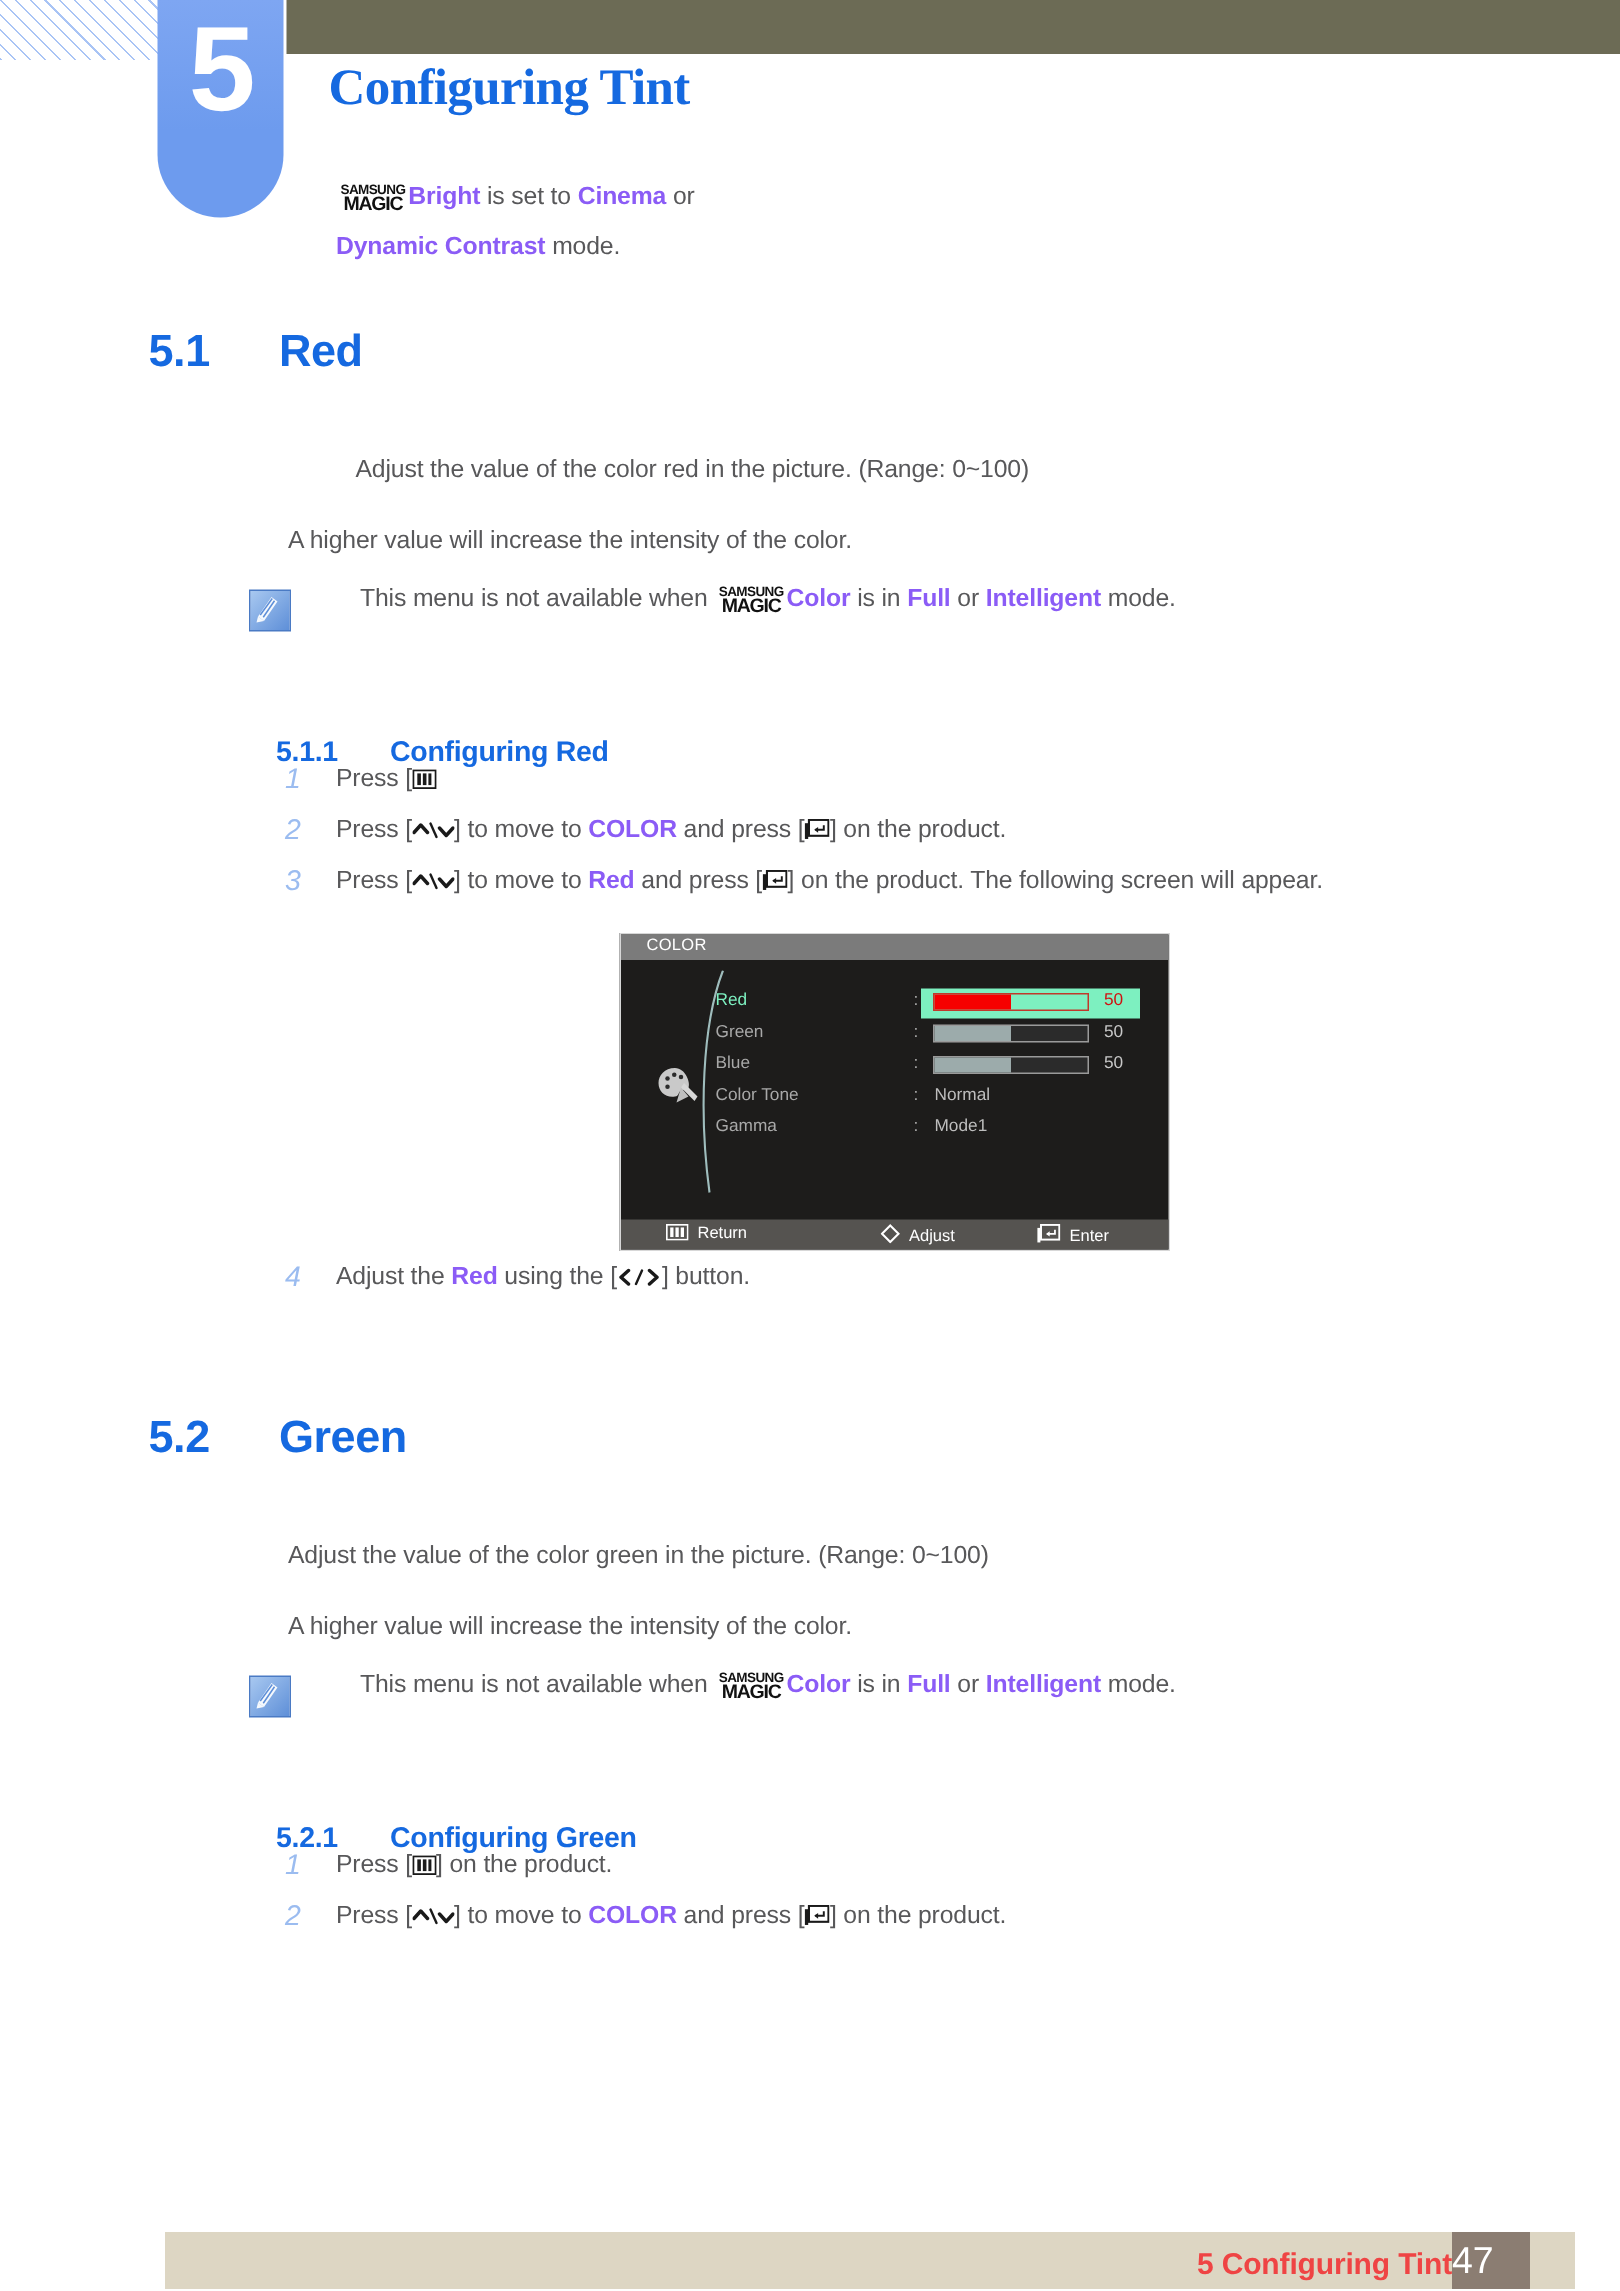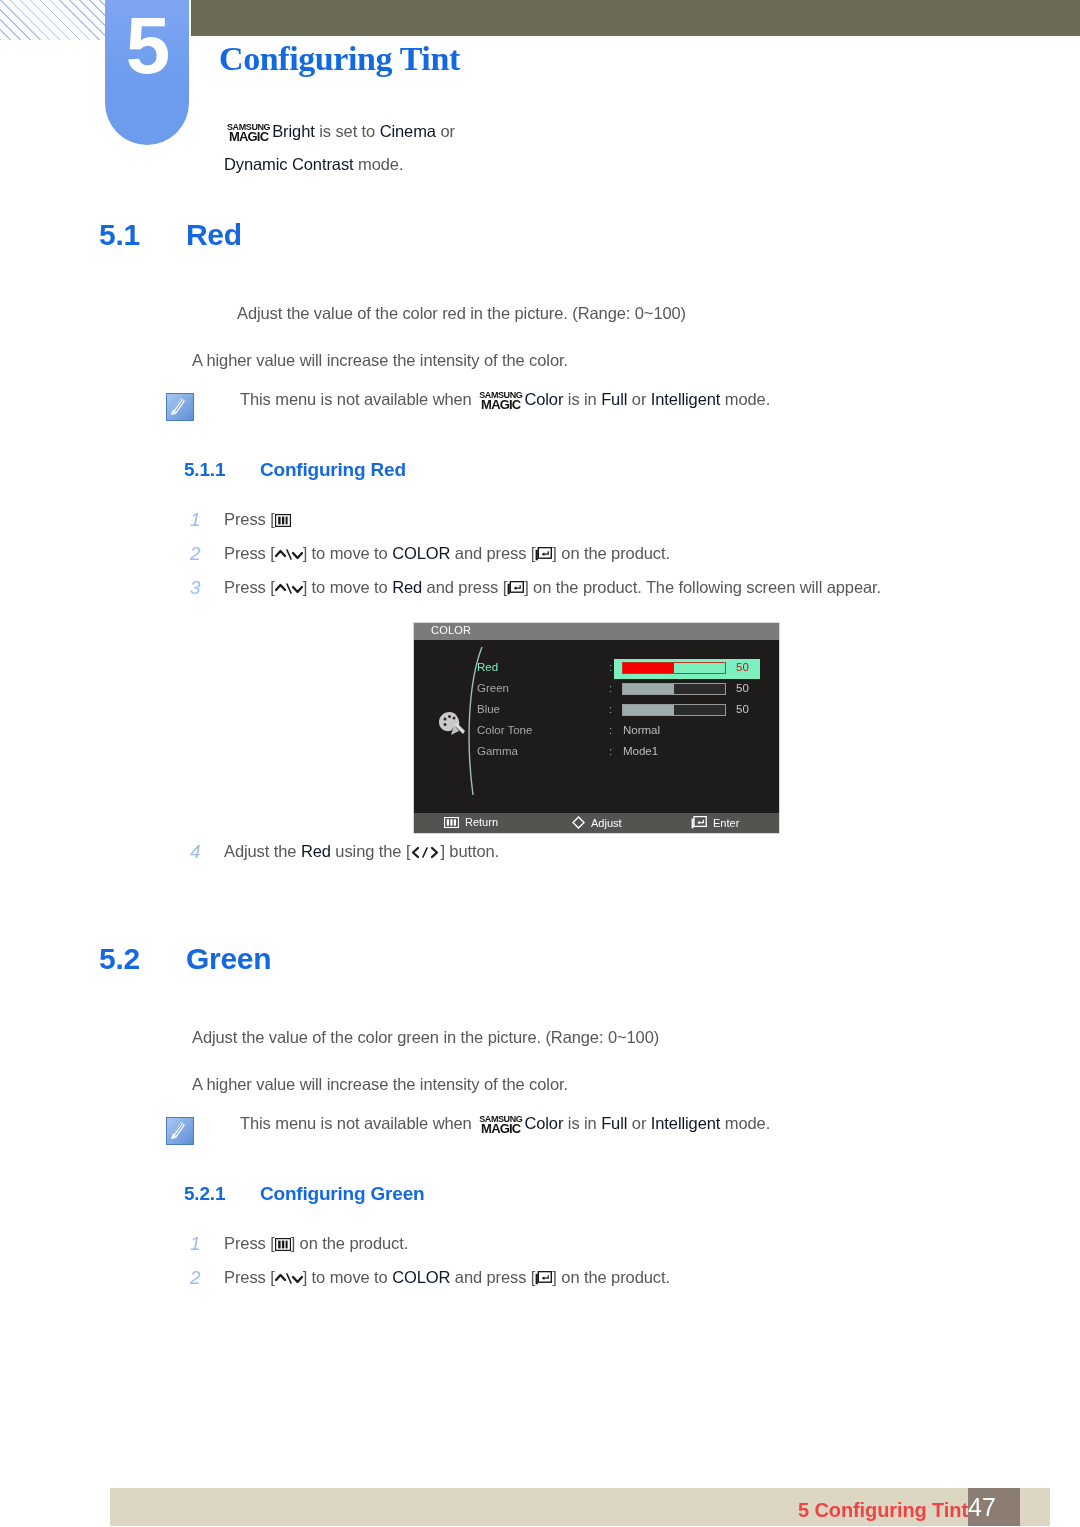--- a/index.html
+++ b/index.html
@@ -44,28 +44,28 @@
     position:absolute; left:99px;
     font-size:30px; font-weight:700; color:#1569e0;
     letter-spacing:-0.3px; white-space:nowrap;
   }
   .h1 .num{display:inline-block; width:87px;}
   .h2{
     position:absolute; left:184px;
     font-size:19px; font-weight:700; color:#1569e0;
     letter-spacing:-0.2px; white-space:nowrap;
   }
-  .h2 .num{display:inline-block; width:76px;}
+  .h2 .num{display:inline-block; width:76px;margin-top:32px;}
 
   
   .para{
     position:absolute; font-size:16.5px; color:#58585a;
     line-height:33px; letter-spacing:-0.1px;
   }
-  .orange{color:#0f172a; font-weight:400;text-align:right;}
+  .orange{color:#8b5cf6; font-weight:700;text-align:right;}
 
   
   .magic{
     display:inline-block; vertical-align:-4px;
     color:#111; font-weight:700; text-align:center;
     line-height:9px; margin:0 2px 0 3px;
     font-family:"Liberation Sans", sans-serif;
   }
   .magic .s{display:block; font-size:9px; letter-spacing:-0.4px;}
   .magic .m{display:block; font-size:13px; letter-spacing:-0.8px;}
@@ -311,21 +311,21 @@
 
   <div id="osd-footer">
     <span class="osd-f" style="left:30px;">
       <svg width="15" height="11" viewBox="0 0 15 11">
           <rect x="0.5" y="0.5" width="14" height="10" fill="none" stroke="#ffffff" stroke-width="1.2"></rect>
           <rect x="2.8" y="2.3" width="2.2" height="6.4" fill="#ffffff"></rect>
           <rect x="6.3" y="2.3" width="2.2" height="6.4" fill="#ffffff"></rect>
           <rect x="9.8" y="2.3" width="2.2" height="6.4" fill="#ffffff"></rect>
         </svg><span>Return</span>
     </span>
-    <span class="osd-f" style="left:158px;">
+    <span class="osd-f" style="left:173px;">
       <svg width="13" height="13" viewBox="0 0 13 13">
           <path d="M6.5 1 L12 6.5 L6.5 12 L1 6.5 Z" fill="none" stroke="#ffffff" stroke-width="1.4"></path>
         </svg><span>Adjust</span>
     </span>
     <span class="osd-f" style="left:277px;">
       <svg width="16" height="13" viewBox="0 0 16 13">
           <rect x="3" y="0.6" width="12.2" height="9.8" fill="none" stroke="#ffffff" stroke-width="1.3"></rect>
           <rect x="0.6" y="2.6" width="2" height="9.7" fill="#ffffff"></rect>
           <path d="M12.3 3.8 L12.3 6.6 L7.1 6.6" fill="none" stroke="#ffffff" stroke-width="1.2"></path>
           <path d="M8.8 4.8 L6.3 6.6 L8.8 8.4 Z" fill="#ffffff"></path>

